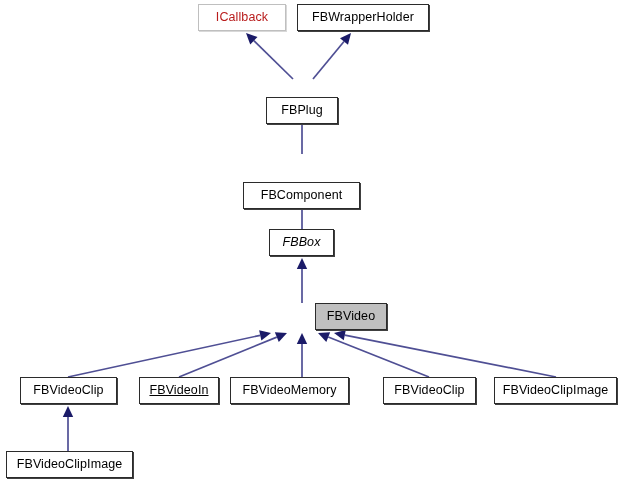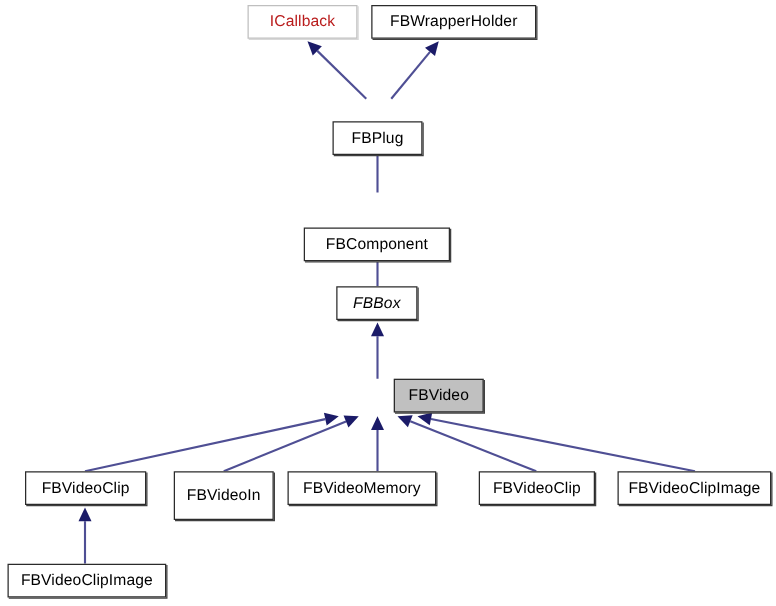--- a/index.html
+++ b/index.html
@@ -102,21 +102,21 @@
       </div>
       <div class="node" style="left: 269px; top: 229px; width: 65px; height: 27px; font-style: italic;">
         <span class="node-label">FBBox</span>
       </div>
       <div class="node highlight" style="left: 267px; top: 303px; width: 72px; height: 27px; margin-left: 48px;">
         <span class="node-label">FBVideo</span>
       </div>
       <div class="node" style="left: 20px; top: 377px; width: 97px; height: 27px;">
         <span class="node-label">FBVideoClip</span>
       </div>
-      <div class="node" style="left: 139px; top: 377px; width: 80px; height: 39px;">
+      <div class="node" style="left: 139px; top: 377px; width: 80px; height: 27px; text-decoration: underline;">
         <span class="node-label">FBVideoIn</span>
       </div>
       <div class="node" style="left: 230px; top: 377px; width: 119px; height: 27px;">
         <span class="node-label">FBVideoMemory</span>
       </div>
       <div class="node" style="left: 383px; top: 377px; width: 93px; height: 27px;">
         <span class="node-label">FBVideoClip</span>
       </div>
       <div class="node" style="left: 494px; top: 377px; width: 123px; height: 27px;">
         <span class="node-label">FBVideoClipImage</span>

